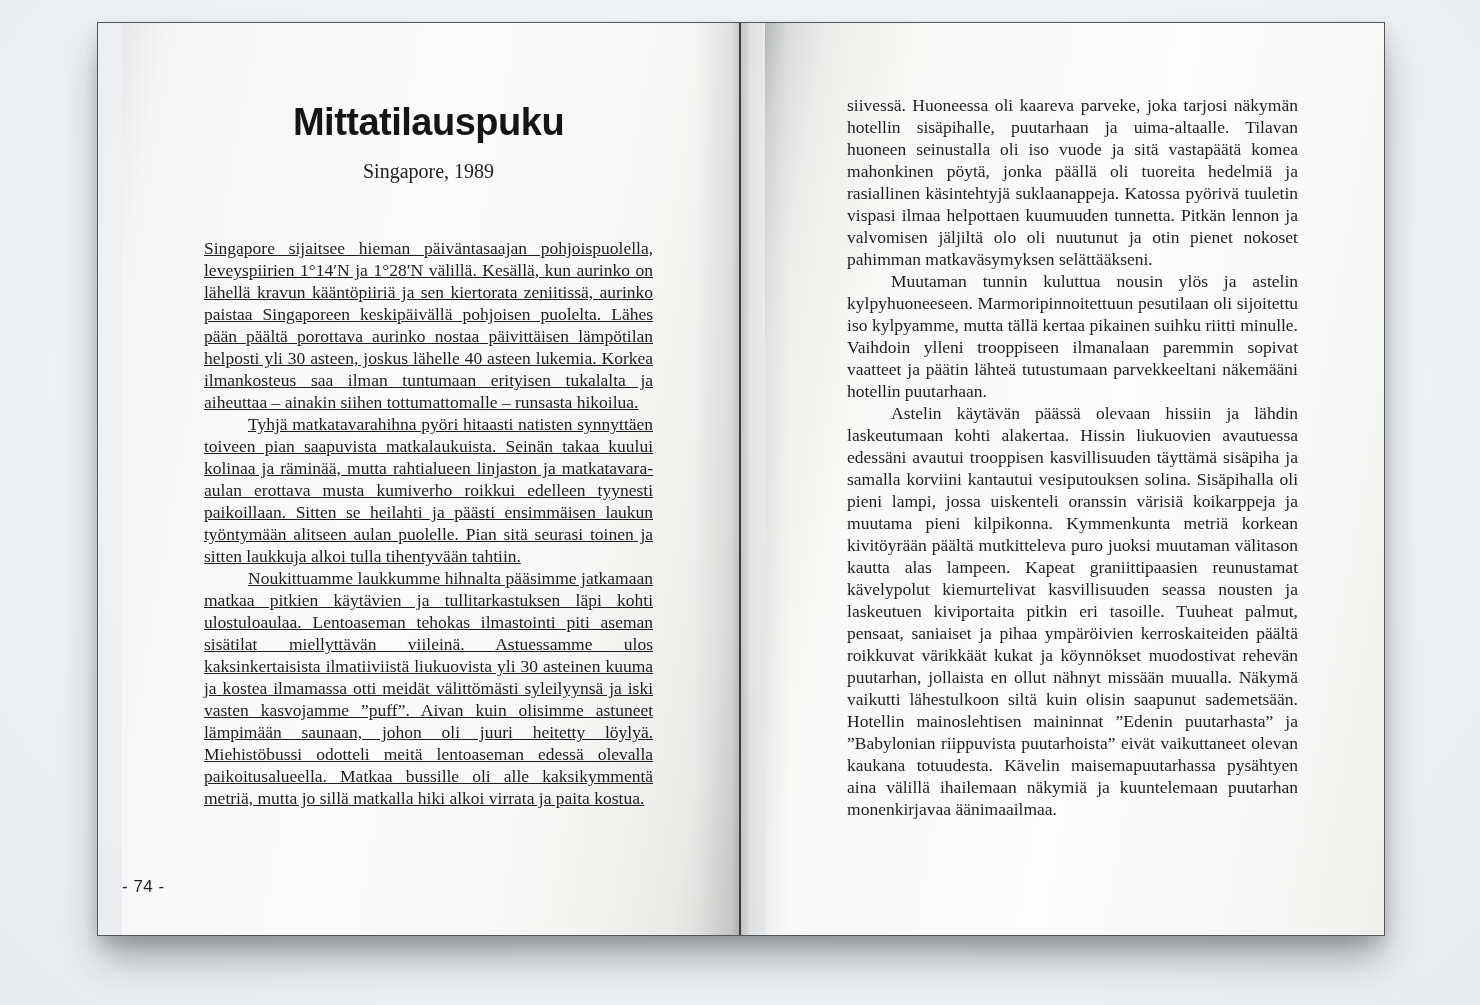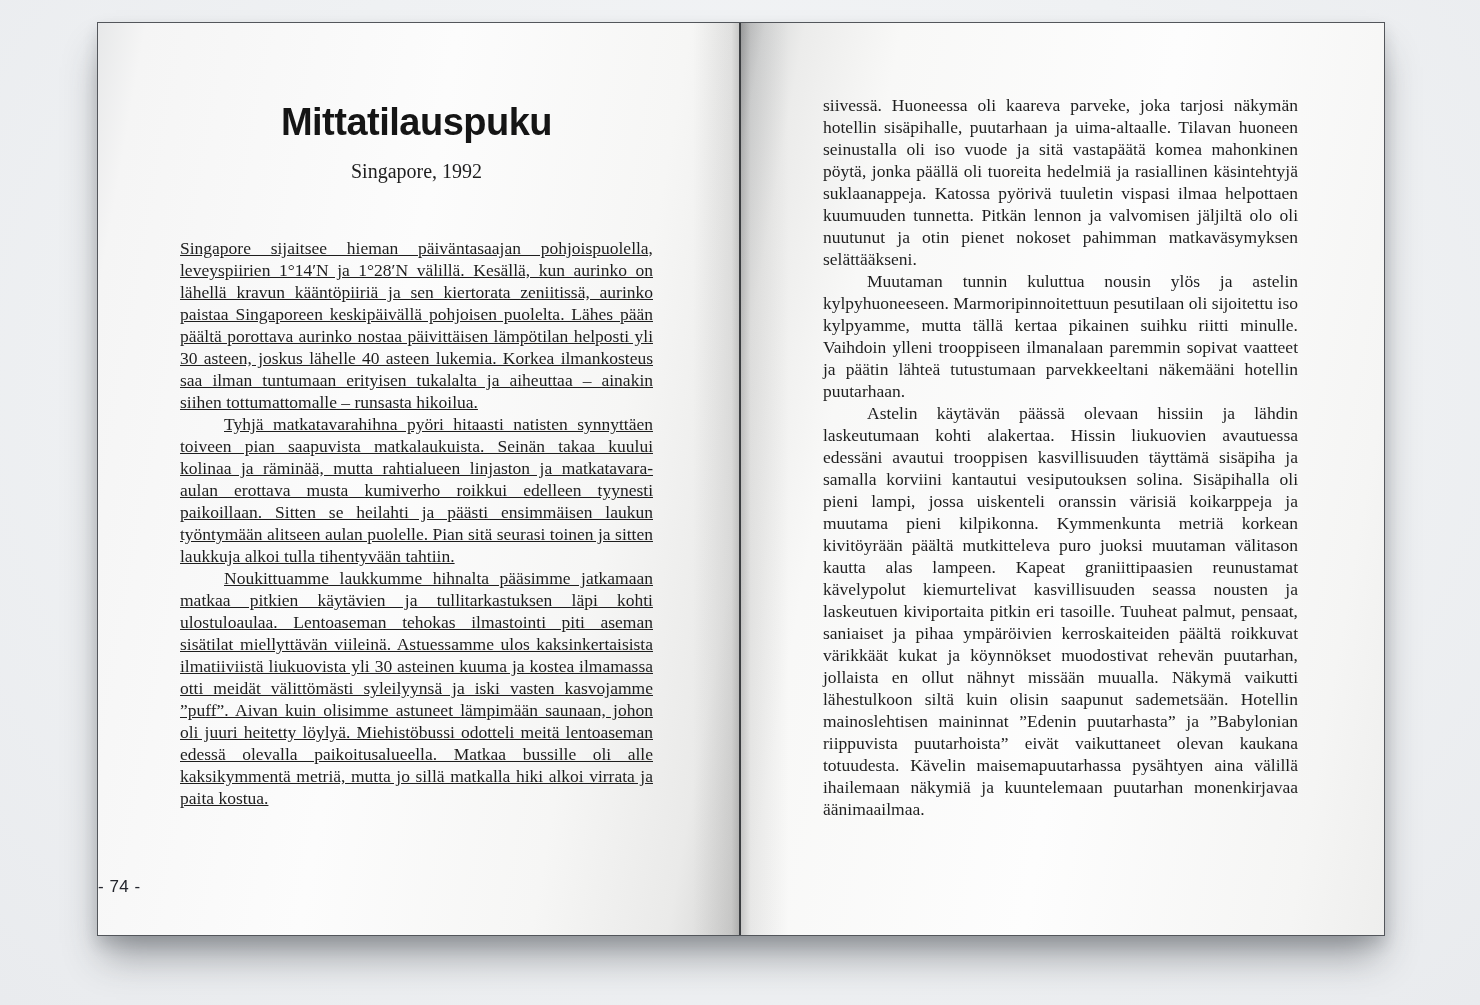--- a/index.html
+++ b/index.html
@@ -24,20 +24,21 @@
     height: 912px;
     display: flex;
     border: 1px solid #53565b;
     box-shadow: 0 26px 36px -6px rgba(42,47,55,0.42), 0 8px 14px rgba(42,47,55,0.16);
   }
   .page {
     position: relative;
     width: 50%;
     height: 100%;
     box-sizing: border-box;
+    margin-left: 24px;
   }
   .page-left {
     background: linear-gradient(100deg, #e7e8e9 0%, #f5f5f5 6%, #fcfcfc 45%, #f6f6f5 74%, #eaeae9 91%, #d3d3d2 100%);
     border-right: 2px solid #43464a;
   }
   .page-right {
     background: linear-gradient(100deg, #bdbebf 0%, #d9dada 3%, #ececeb 8%, #f8f8f7 20%, #fdfdfd 55%, #f5f5f4 88%, #eeeeed 100%);
   }
   .spine-shadow {
     position: absolute;
@@ -94,21 +95,21 @@
 </style>
 </head>
 <body>
 
 <div class="stage">
   <div class="book">
 
     <div class="page page-left">
       <div class="page-pad">
         <h1 class="chapter-title">Mittatilauspuku</h1>
-        <div class="chapter-subtitle">Singapore, 1992</div>
+        <div class="chapter-subtitle">Singapore, 1989</div>
         <div class="body-text left-body">
           <p>Singapore sijaitsee hieman päiväntasaajan pohjoispuolella, leveyspiirien 1°14′N ja 1°28′N välillä. Kesällä, kun aurinko on lähellä kravun kääntöpiiriä ja sen kiertorata zeniitissä, aurinko paistaa Singaporeen keskipäivällä pohjoisen puolelta. Lähes pään päältä porottava aurinko nostaa päivittäisen lämpötilan helposti yli 30 asteen, joskus lähelle 40 asteen lukemia. Korkea ilmankosteus saa ilman tuntumaan erityisen tukalalta ja aiheuttaa – ainakin siihen tottumattomalle – runsasta hikoilua.</p>
           <p class="indent">Tyhjä matkatavarahihna pyöri hitaasti natisten synnyttäen toiveen pian saapuvista matkalaukuista. Seinän takaa kuului kolinaa ja räminää, mutta rahtialueen linjaston ja matkatavara-aulan erottava musta kumiverho roikkui edelleen tyynesti paikoillaan. Sitten se heilahti ja päästi ensimmäisen laukun työntymään alitseen aulan puolelle. Pian sitä seurasi toinen ja sitten laukkuja alkoi tulla tihentyvään tahtiin.</p>
           <p class="indent">Noukittuamme laukkumme hihnalta pääsimme jatkamaan matkaa pitkien käytävien ja tullitarkastuksen läpi kohti ulostuloaulaa. Lentoaseman tehokas ilmastointi piti aseman sisätilat miellyttävän viileinä. Astuessamme ulos kaksinkertaisista ilmatiiviistä liukuovista yli 30 asteinen kuuma ja kostea ilmamassa otti meidät välittömästi syleilyynsä ja iski vasten kasvojamme ”puff”. Aivan kuin olisimme astuneet lämpimään saunaan, johon oli juuri heitetty löylyä. Miehistöbussi odotteli meitä lentoaseman edessä olevalla paikoitusalueella. Matkaa bussille oli alle kaksikymmentä metriä, mutta jo sillä matkalla hiki alkoi virrata ja paita kostua.</p>
         </div>
       </div>
       <div class="page-num">- 74 -</div>
     </div>
 
     <div class="page page-right">

